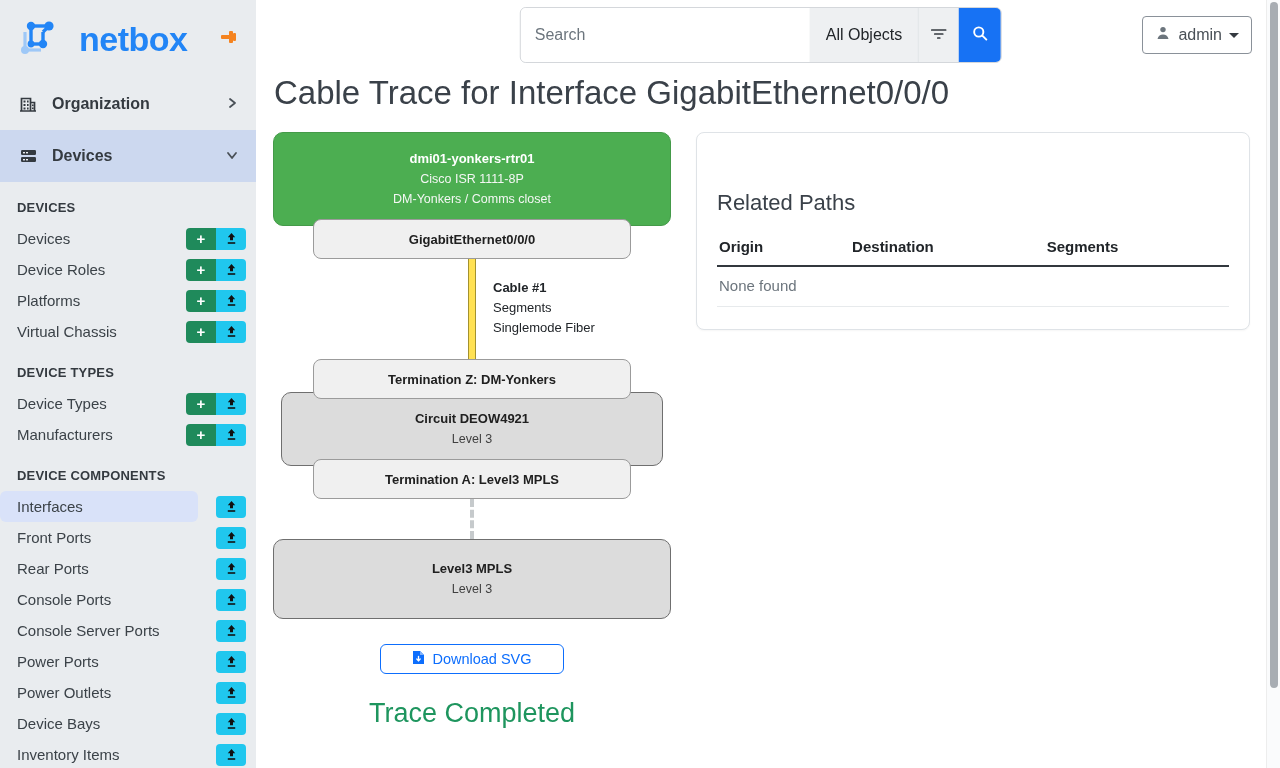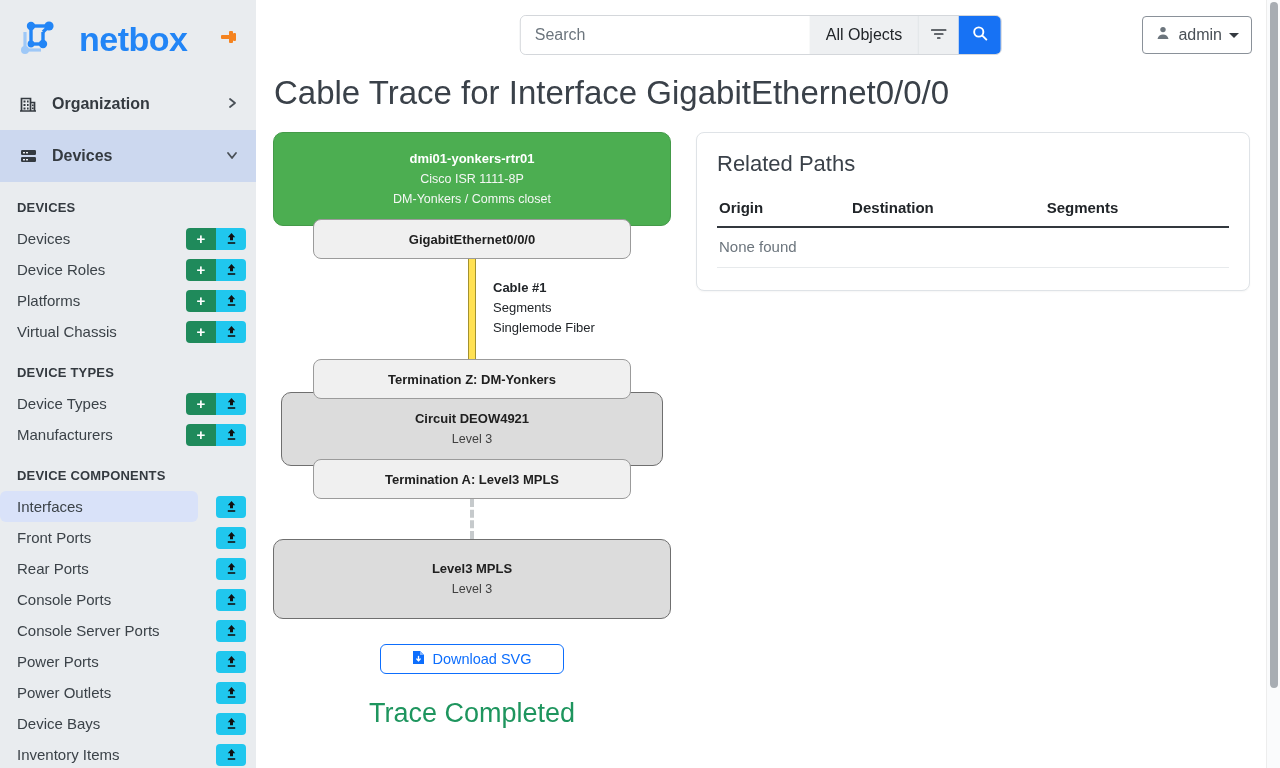--- a/index.html
+++ b/index.html
@@ -23,21 +23,21 @@
   .nav-link { flex:1; height:100%; display:flex; align-items:center; padding-left:17px; font-size:15px; color:#3b4248; cursor:pointer; border-radius:6px; }
   .nav-item.active .nav-link { background:#d9e2f9; margin-right:18px; }
   .btn-pair { display:flex; border-radius:4px; overflow:hidden; height:22px; }
   .mini-btn { width:30px; height:22px; display:flex; align-items:center; justify-content:center; border:none; cursor:pointer; }
   .mini-btn.add { background:#1f8a5b; color:#fff; font-size:15px; font-weight:700; line-height:1; }
   .mini-btn.import { background:#20c7ee; }
 
   
   .main { flex:1; height:768px; background:#fff; position:relative; overflow:hidden; padding-right:14px; }
   .topbar { height:70px; display:flex; align-items:center; position:relative; }
-  .search-group { position:absolute; left:50%; transform:translateX(-50%); display:flex; align-items:stretch; height:40px; border:1px solid #d4d7db; border-radius:6px; overflow:hidden; background:#eef0f2; }
+  .search-group { position:absolute; left:50%; transform:translateX(-50%); display:flex; align-items:stretch; height:56px; border:1px solid #d4d7db; border-radius:6px; overflow:hidden; background:#eef0f2; }
   .search-input { width:289px; border:none; outline:none; padding:0 14px; font-size:16px; color:#212529; background:#fff; font-family:"Liberation Sans",sans-serif; }
   .search-input::placeholder { color:#6c757d; }
   .search-scope { display:flex; align-items:center; padding:0 16px; font-size:16px; color:#212529; background:#eef0f2; cursor:pointer; }
   .filter-btn { width:41px; display:flex; align-items:center; justify-content:center; background:#eef0f2; border:none; border-left:1px solid #e2e5e8; cursor:pointer; }
   .search-btn { width:42px; display:flex; align-items:center; justify-content:center; background:#1772f4; border:none; cursor:pointer; }
   .user-btn { margin-left:auto; margin-right:14px; height:38px; display:flex; align-items:center; gap:7px; padding:0 12px; border:1px solid #8a9199; border-radius:4px; background:#fff; color:#495057; font-size:16px; cursor:pointer; }
   .caret-down { width:0; height:0; border-left:5px solid transparent; border-right:5px solid transparent; border-top:5px solid #343a40; }
 
   .page-title { margin:4px 0 0 18px; font-size:33px; font-weight:400; color:#3a4149; }
 
@@ -58,21 +58,21 @@
   .node-circuit { width:382px; height:74px; background:#dcdcdc; border:1px solid #6f6f6f; border-radius:10px; margin-top:-7px; z-index:2; position:relative; }
   .node-circuit .nc-title, .node-far .nf-title { font-size:13px; font-weight:700; color:#202020; line-height:20px; }
   .node-circuit .nc-sub, .node-far .nf-sub { font-size:12.5px; color:#404040; line-height:20px; }
   .dash-connector { height:40px; width:0; border-left:4px dashed #c6cacc; }
   .node-far { width:398px; height:80px; background:#dcdcdc; border:1px solid #6f6f6f; border-radius:10px; z-index:1; position:relative; }
   .download-btn { margin-top:25px; height:30px; display:flex; align-items:center; gap:7px; padding:0 31px; background:#fff; border:1px solid #0d6efd; border-radius:6px; color:#0d6efd; font-size:14.5px; cursor:pointer; font-family:"Liberation Sans",sans-serif; }
   .trace-status { margin-top:24px; font-size:27px; color:#1e955e; }
 
   
   .paths-card { flex:1; margin-left:25px; border:1px solid #dfe3e7; border-radius:8px; background:#fff; padding:18px 20px 22px 20px; box-shadow:0 1px 2px rgba(0,0,0,0.04); }
-  .paths-title { font-size:22px; font-weight:400; color:#3a4149; }
+  .paths-title { font-size:22px; font-weight:400; color:#3a4149;margin-top:39px; }
   .paths-table { width:100%; border-collapse:collapse; margin-top:14px; }
   .paths-table th { text-align:left; font-size:15px; font-weight:700; color:#212529; padding:8px 2px 10px 2px; border-bottom:2px solid #32383e; }
   .paths-table td { font-size:15px; color:#6c757d; padding:10px 2px 12px 2px; border-bottom:1px solid #e7eaec; }
   .col-origin { width:26%; } .col-dest { width:38%; } .col-seg { width:36%; }
 
   
   .scrollbar-track { position:absolute; right:0; top:0; width:14px; height:768px; background:#fafbfc; border-left:1px solid #ededed; }
   .scrollbar-thumb { position:absolute; left:3px; top:2px; width:8px; height:686px; background:#a8adb3; border-radius:4px; }
 </style>
 </head>

